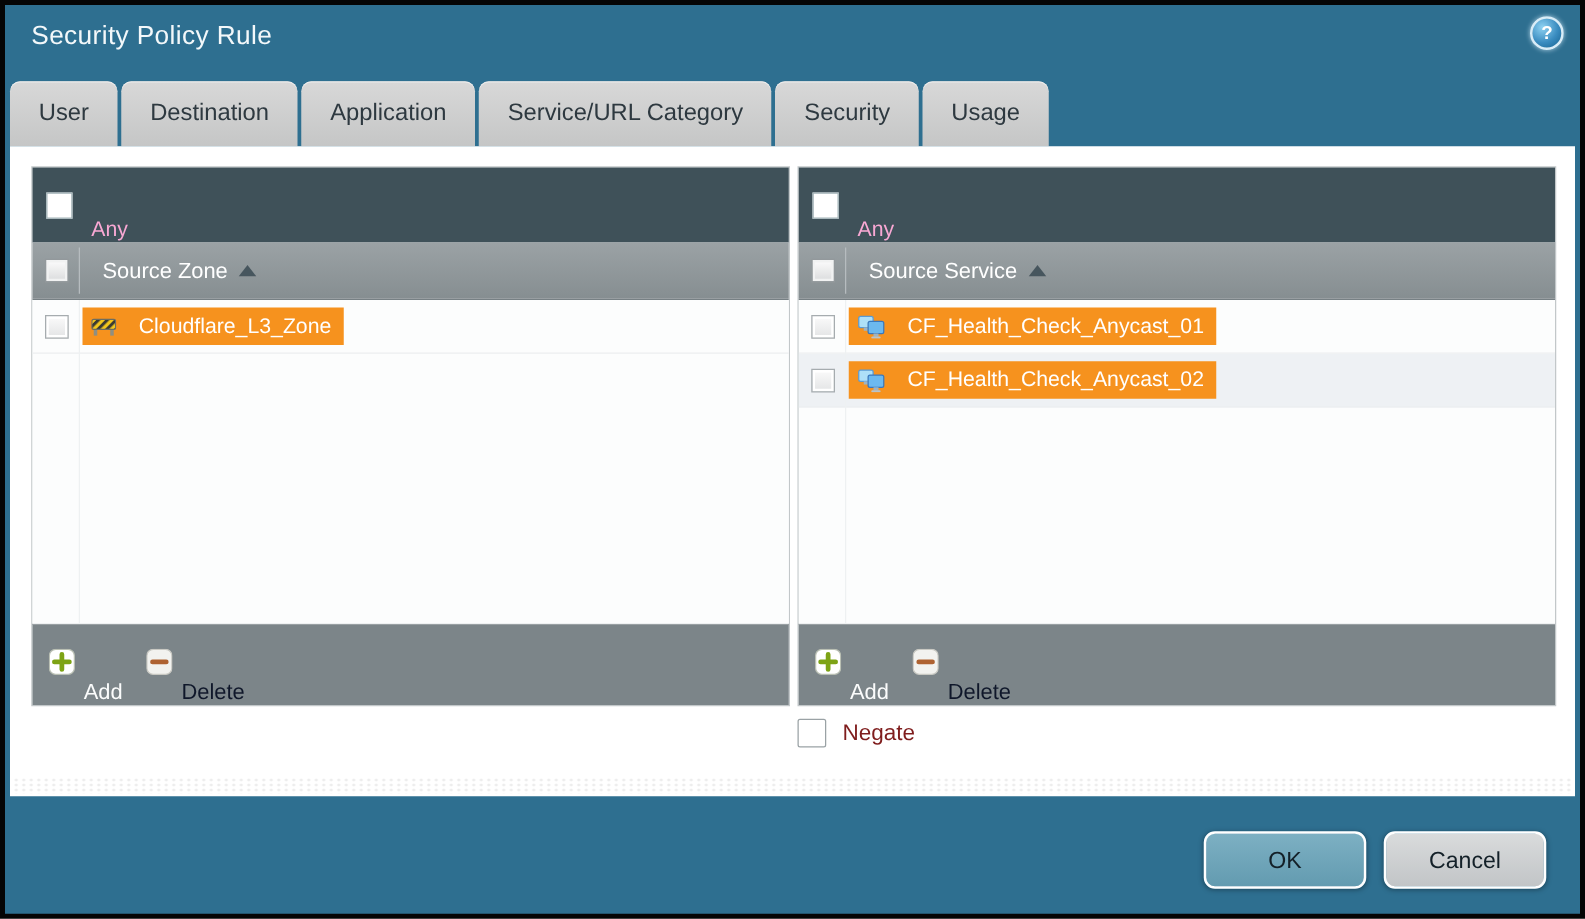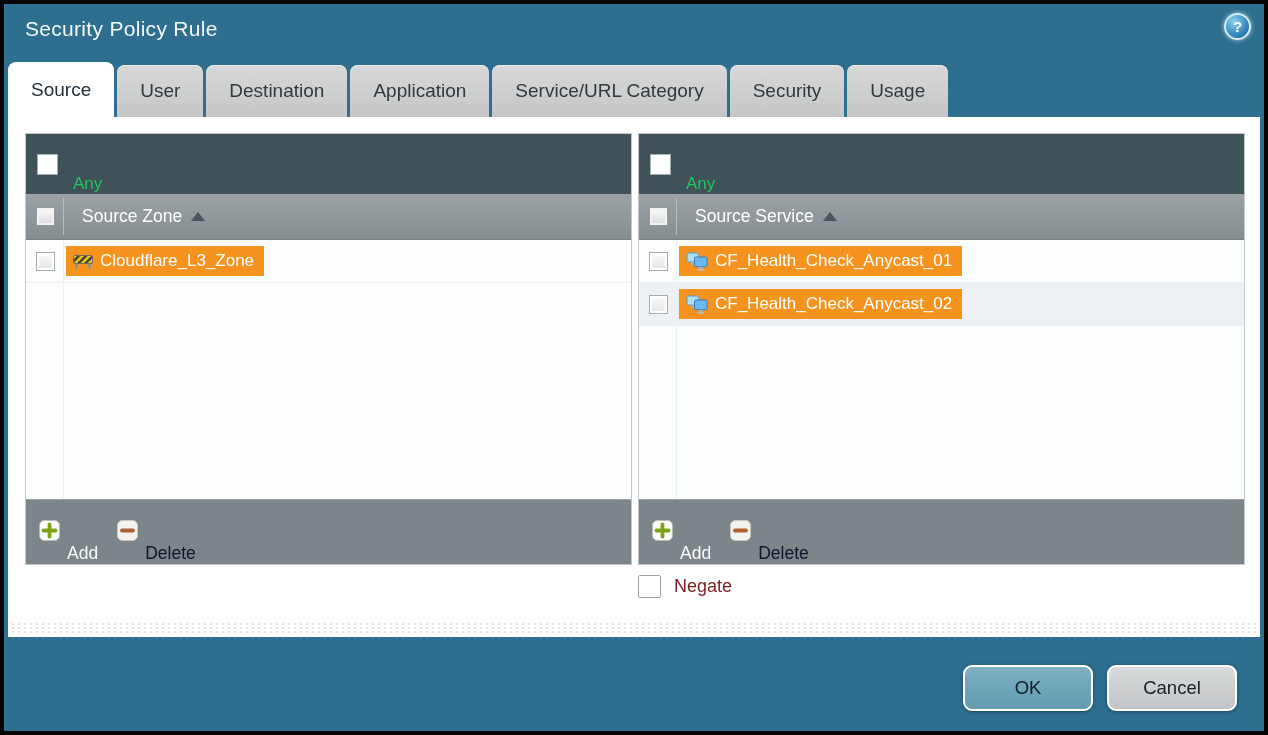--- a/index.html
+++ b/index.html
@@ -55,21 +55,21 @@
     position:absolute;top:16px;width:607px;height:432px;
     border:1px solid #c2c7c9;box-sizing:border-box;
     display:flex;flex-direction:column;background:#fdfdfd;
   }
   .panel.left{left:17px;}
   .panel.right{left:630px;}
 
   .any-header{flex:0 0 47px;background:#3f5159;display:flex;align-items:center;}
   .cb{box-sizing:border-box;cursor:pointer;}
   .cb-any{width:21px;height:21px;margin-left:11px;background:#fff;border:1px solid #9fb0b5;}
-  .any-label{color:#22c55e;font-size:17px;margin-left:15px;margin-top:40px;}
+  .any-label{color:#f9a8d4;font-size:17px;margin-left:15px;margin-top:40px;}
 
   .col-header{
     flex:0 0 45px;background:linear-gradient(#9ba2a5,#868e91);
     border-bottom:1px solid #778084;display:flex;align-items:center;position:relative;
   }
   .col-header::after{
     content:"";position:absolute;left:37px;top:4px;bottom:4px;width:1px;background:#b6bcbf;
   }
   .cb-col{
     width:19px;height:19px;margin-left:10px;
@@ -88,21 +88,21 @@
     content:"";position:absolute;left:37px;top:0;bottom:0;width:1px;background:#eef1f2;
   }
   .row{height:42px;display:flex;align-items:center;border-bottom:1px solid #eceeef;}
   .row.alt{background:#eef1f4;}
   .cb-row{
     width:19px;height:19px;margin-left:10px;flex:0 0 19px;
     background:linear-gradient(#fbfbfb,#e3e4e5);
     border:1px solid #a6acaf;box-shadow:inset 0 0 0 2px #fff;
   }
   .chip{
-    display:inline-flex;align-items:center;gap:7px;
+    display:inline-flex;align-items:center;gap:18px;
     margin-left:11px;background:#f6921e;height:30px;padding:0 10px 0 7px;
     color:#fff;font-size:17px;cursor:pointer;white-space:nowrap;
   }
   .chip svg{display:block;}
 
   .panel-footer{
     flex:0 0 41px;background:#7c8589;border-top:1px solid #99a0a3;
     display:flex;align-items:center;
   }
   .action{display:flex;align-items:center;gap:7px;cursor:pointer;}
@@ -130,21 +130,20 @@
 </style>
 </head>
 <body>
 
 <div class="dialog">
 
   <div class="title">Security Policy Rule</div>
   <div class="help-icon">?</div>
 
   <div class="tabs">
-    <div class="tab active">Source</div>
     <div class="tab">User</div>
     <div class="tab">Destination</div>
     <div class="tab">Application</div>
     <div class="tab">Service/URL Category</div>
     <div class="tab">Security</div>
     <div class="tab">Usage</div>
   </div>
 
   <div class="content">
 

